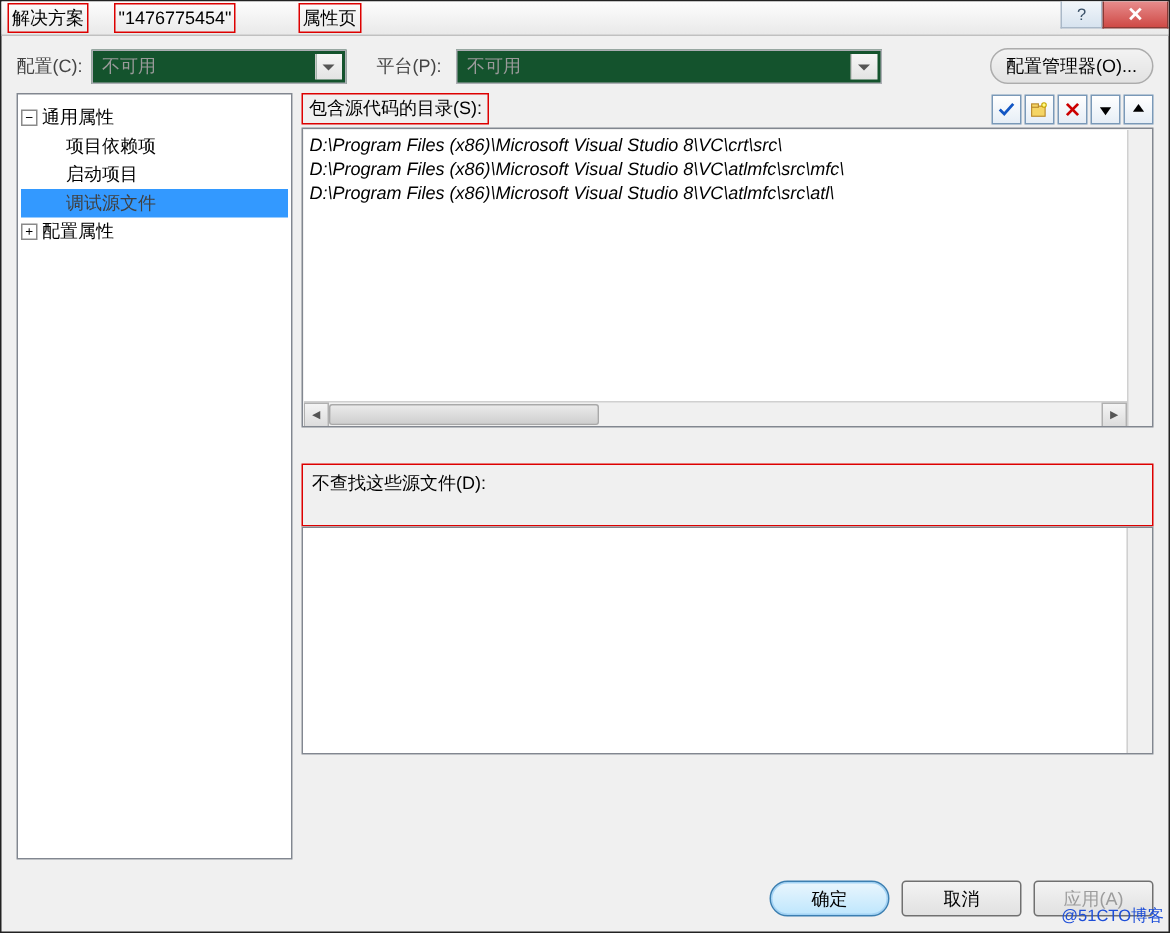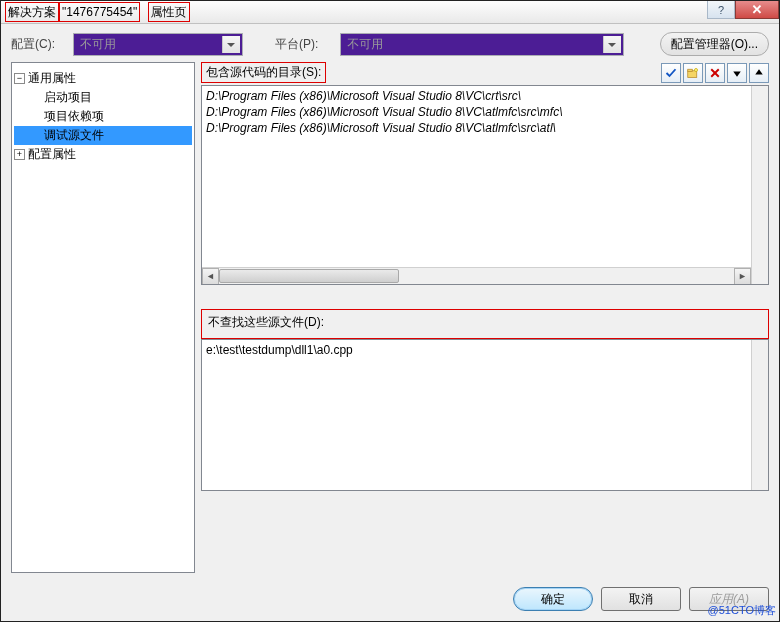--- a/index.html
+++ b/index.html
@@ -1,70 +1,70 @@
 <!DOCTYPE html>
 <html><head>
 <meta charset="utf-8">
 <style>
 * { box-sizing: border-box; margin: 0; padding: 0; font-family: "Microsoft YaHei", "Segoe UI", Tahoma, sans-serif; font-size: 12px; }
 body { background: #fff; width: 782px; height: 624px; overflow: hidden; position: relative; }
 .dialog { width: 780px; height: 622px; border: 1px solid #222; background: #f0f0f0; display: flex; flex-direction: column; }
 
 .titlebar { height: 23px; background: linear-gradient(#fdfdfd, #e9e9e9); border-bottom: 1px solid #c0c0c0; display: flex; align-items: center; padding-left: 4px; position: relative; }
-.titlebar .title-wrap { display: flex; align-items: flex-start; gap: 0; }
+.titlebar .title-wrap { display: flex; align-items: flex-start; gap: 17px; }
 .title-red { border: 1px solid #d00; padding: 0 2px; line-height: 18px; }
 .title-plain { padding: 0 2px; line-height: 18px; }
 .winbtns { position: absolute; right: 0; top: 0; display: flex; }
 .winbtn { width: 26px; height: 18px; border: 1px solid #a9b8c8; border-top: none; background: linear-gradient(#f2f6fa, #d7e3ef); display: flex; align-items: center; justify-content: center; font-size: 11px; color: #3b5168; }
 .winbtn.help { width: 28px; }
 .winbtn.close { width: 44px; background: linear-gradient(#e78c8c, #cf4a46); color: #fff; border-color: #8a3a36; font-size: 13px; font-weight: bold; }
 
-.toprow { display: flex; align-items: center; padding: 8px 10px 6px 10px; gap: 18px; }
+.toprow { display: flex; align-items: center; padding: 8px 10px 6px 10px; gap: 6px; }
 .toprow label { color: #444; }
 .combo { flex: 0 0 auto; height: 23px; border: 1px solid #abadb3; background: #fff; display: flex; align-items: center; padding: 0 22px 0 6px; color: #787878; position: relative; }
-.combo.disabled { color: #9a9a9a; background: #4c1d95; }
+.combo.disabled { color: #9a9a9a; background: #14532d; }
 .combo::after { content: ""; position: absolute; right: 2px; top: 2px; width: 17px; height: 17px; background: linear-gradient(#f6f6f6,#e3e3e3); border-left: 1px solid #c9c9c9; }
 .combo .chev { position: absolute; right: 7px; top: 9px; width: 0; height: 0; border-left: 4px solid transparent; border-right: 4px solid transparent; border-top: 4px solid #555; z-index: 1; }
 #cfg-combo { width: 170px; }
 #plat-combo { width: 284px; margin-left: 4px; }
 .cfgmgr { margin-left: auto; height: 24px; padding: 0 10px; border: 1px solid #acacac; background: linear-gradient(#f3f3f3,#e2e2e2); border-radius: 12px; }
 
 .body { display: flex; flex: 1; padding: 0 10px 6px 10px; gap: 6px; }
 .tree { width: 184px; border: 1px solid #828790; background: #fff; padding: 6px 2px; }
 .tree ul { list-style: none; }
 .tree li { padding: 1px 2px 1px 4px; white-space: nowrap; color: #000; display: flex; align-items: center; }
 .toggle { display: inline-flex; width: 11px; height: 11px; border: 1px solid #8a8a8a; background: #fff; align-items: center; justify-content: center; font-size: 9px; line-height: 9px; color: #000; margin-right: 3px; }
 .tree .l1 { padding-left: 0; }
 .tree .l2 { padding-left: 30px; }
-.tree .sel { background: #3399ff; color: #000000; }
+.tree .sel { background: #3399ff; color: #404040; }
 
 .right { flex: 1; display: flex; flex-direction: column; }
 .section-label { display: flex; align-items: center; margin-bottom: 2px; }
 .label-red { border: 1px solid #d00; padding: 1px 4px; }
 .iconbar { margin-left: auto; display: flex; gap: 2px; }
 .ibtn { width: 20px; height: 20px; border: 1px solid #7a99b8; background: linear-gradient(#fff,#e6eef6); display: flex; align-items: center; justify-content: center; font-size: 12px; }
 .ibtn svg { width: 12px; height: 12px; }
 .listpane { border: 1px solid #828790; background: #fff; height: 200px; padding: 2px 4px; overflow: auto; position: relative; }
 .listpane .row { white-space: nowrap; line-height: 16px; font-style: italic; }
 .hscroll { position: absolute; left: 0; right: 17px; bottom: 0; height: 17px; background: #f0f0f0; border-top: 1px solid #d0d0d0; display: flex; align-items: center; }
 .hscroll .thumb { margin-left: 17px; width: 180px; height: 14px; background: linear-gradient(#eaeaea,#cfcfcf); border: 1px solid #a9a9a9; border-radius: 2px; }
 .hscroll .arrow { width: 17px; height: 17px; background: linear-gradient(#f4f4f4,#dcdcdc); border: 1px solid #b0b0b0; position: absolute; display: flex; align-items: center; justify-content: center; font-size: 9px; color: #555; }
 .hscroll .arrow.l { left: 0; } .hscroll .arrow.r { right: 0; }
 .vscroll-stub { position: absolute; right: 0; top: 0; width: 17px; bottom: 0; background: #f0f0f0; border-left: 1px solid #d0d0d0; }
 
 .gap { height: 24px; }
-.box2 { border: 1px solid #d00; padding: 4px 6px 4px 6px; }
+.box2 { border: 1px solid #d00; padding: 4px 6px 16px 6px; }
 .box2 .lbl { margin-bottom: 3px; }
 .listpane2 { border: 1px solid #828790; background: #fff; height: 152px; padding: 2px 4px; overflow: auto; position: relative; }
 .listpane2 .row { white-space: nowrap; line-height: 16px; }
 
 .footer { display: flex; justify-content: flex-end; gap: 8px; padding: 8px 10px 10px 10px; }
 .btn { width: 80px; height: 24px; border: 1px solid #707070; border-radius: 3px; background: linear-gradient(#f3f3f3,#e1e1e1); }
 .btn.primary { border-color: #3c7fb1; box-shadow: 0 0 0 1px #a3d3f5 inset; background: linear-gradient(#eaf6fd,#bee6fd); border-radius: 12px; }
-.btn.disabled { color: #9c9c9c; font-style: italic; }
+.btn.disabled { color: #9c9c9c; }
 
 .watermark { position: absolute; right: 6px; bottom: 6px; color: #1d4ed8; font-size: 11px; pointer-events: none; text-align: center; }
 </style>
 </head>
 <body>
 
 <div class="dialog">
 
   <div class="titlebar">
     <div class="title-wrap">
@@ -96,24 +96,24 @@
   </div>
 
   <div class="body">
     <div class="tree">
       <ul>
         <li class="l1">
           <span class="toggle">−</span>
           <span>通用属性</span>
         </li>
         <li class="l2">
-            <span>启动项目</span>
+            <span>项目依赖项</span>
           </li>
         <li class="l2">
-            <span>项目依赖项</span>
+            <span>启动项目</span>
           </li>
         <li class="l2 sel">
             <span>调试源文件</span>
           </li>
         <li class="l1">
           <span class="toggle">+</span>
           <span>配置属性</span>
         </li>
       </ul>
     </div>
@@ -163,21 +163,20 @@
           <div class="arrow r">►</div>
         </div>
       </div>
 
       <div class="gap"></div>
 
       <div class="box2">
         <div class="lbl">不查找这些源文件(D):</div>
       </div>
       <div class="listpane2">
-        <div class="row">e:\test\testdump\dll1\a0.cpp</div>
         <div class="vscroll-stub"></div>
       </div>
     </div>
   </div>
 
   <div class="footer">
     <button class="btn primary"><span>确定</span></button>
     <button class="btn"><span>取消</span></button>
     <button class="btn disabled"><span>应用(A)</span></button>
   </div>

